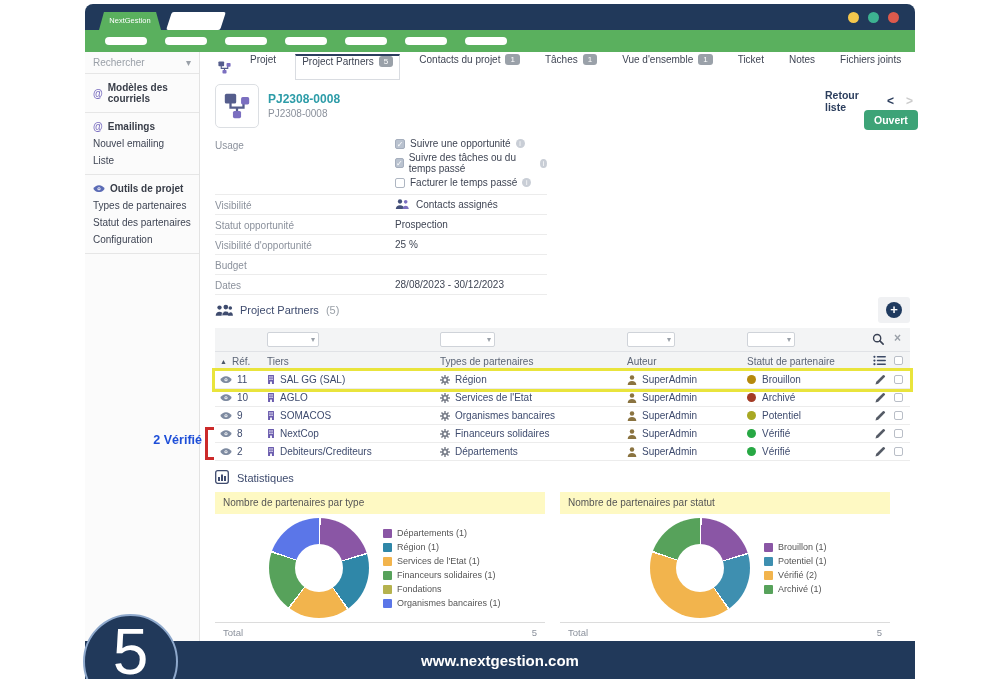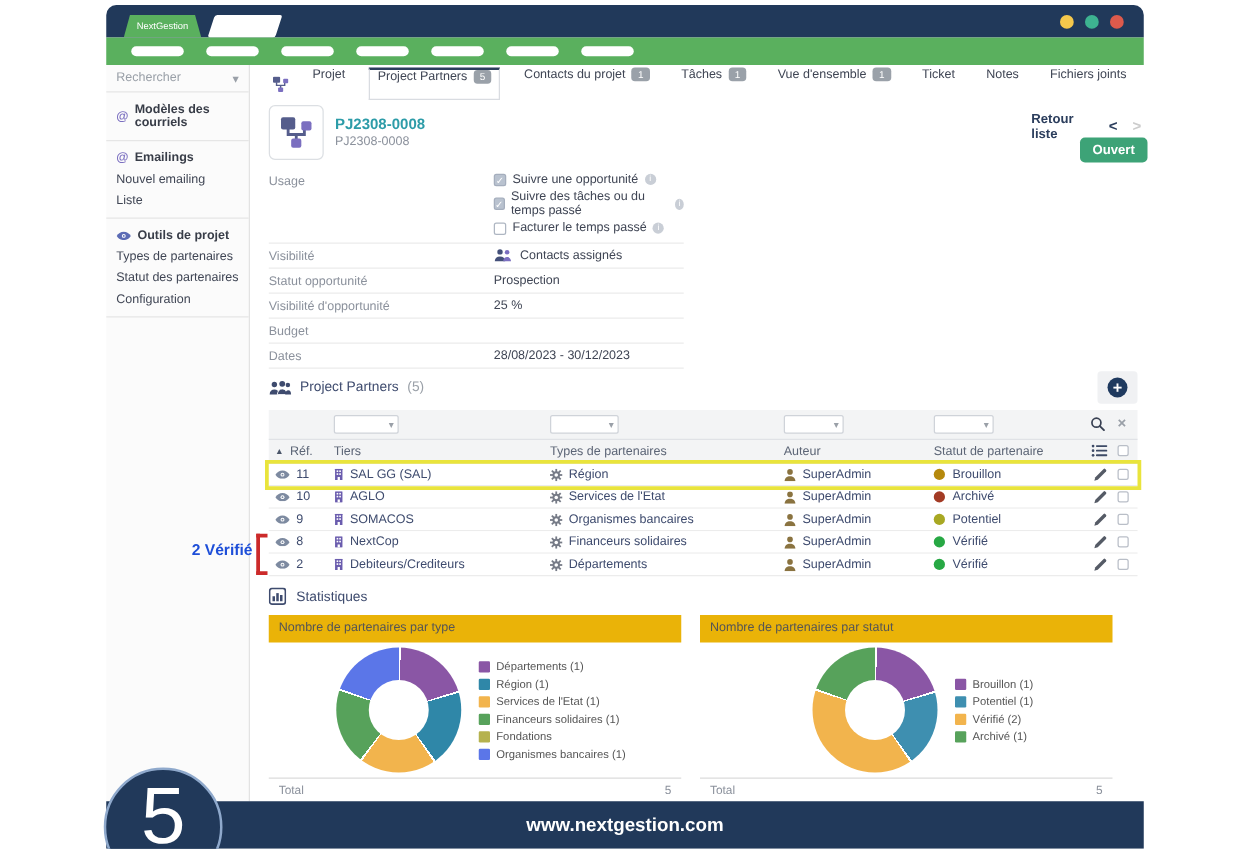--- a/index.html
+++ b/index.html
@@ -102,21 +102,21 @@
   .c4 { width:113px; display:flex; gap:6px; align-items:center; }
   .c5 { flex:1; display:flex; align-items:center; gap:8px; justify-content:flex-end; padding-right:7px; }
   .sdot { width:9px; height:9px; border-radius:50%; }
   .cbox { width:9px; height:9px; border:1px solid #b9bec7; border-radius:2px; background:#fff; cursor:pointer; }
   .sort { font-size:7px; color:#4a5568; }
 
   
   .stats-head { position:absolute; left:130px; top:466px; display:flex; align-items:flex-end;
     gap:8px; font-size:11px; color:#3e4b6e; }
   .panel { position:absolute; top:488px; width:330px; height:149px; }
-  .panel-h { height:22px; background:#eab308; line-height:22px; padding:0 8px;
+  .panel-h { height:22px; background:#fef9c3; line-height:22px; padding:0 8px;
     font-size:10px; color:#555; }
   .panel-body { height:108px; display:flex; align-items:center; gap:14px; }
   .pb1 { padding-left:54px; } .pb2 { padding-left:90px; }
   .donut { position:relative; width:100px; height:100px; border-radius:50%; flex-shrink:0; }
   .hole { position:absolute; inset:26px; background:#fff; border-radius:50%; }
   .legend { display:flex; flex-direction:column; gap:4px; font-size:9px; color:#555; }
   .litem { display:flex; align-items:center; gap:5px; }
   .lsq { width:9px; height:9px; border-radius:1px; flex-shrink:0; }
   .panel-total { height:19px; border-top:1px solid #dcdcdc; display:flex;
     justify-content:space-between; align-items:center; padding:0 8px;

